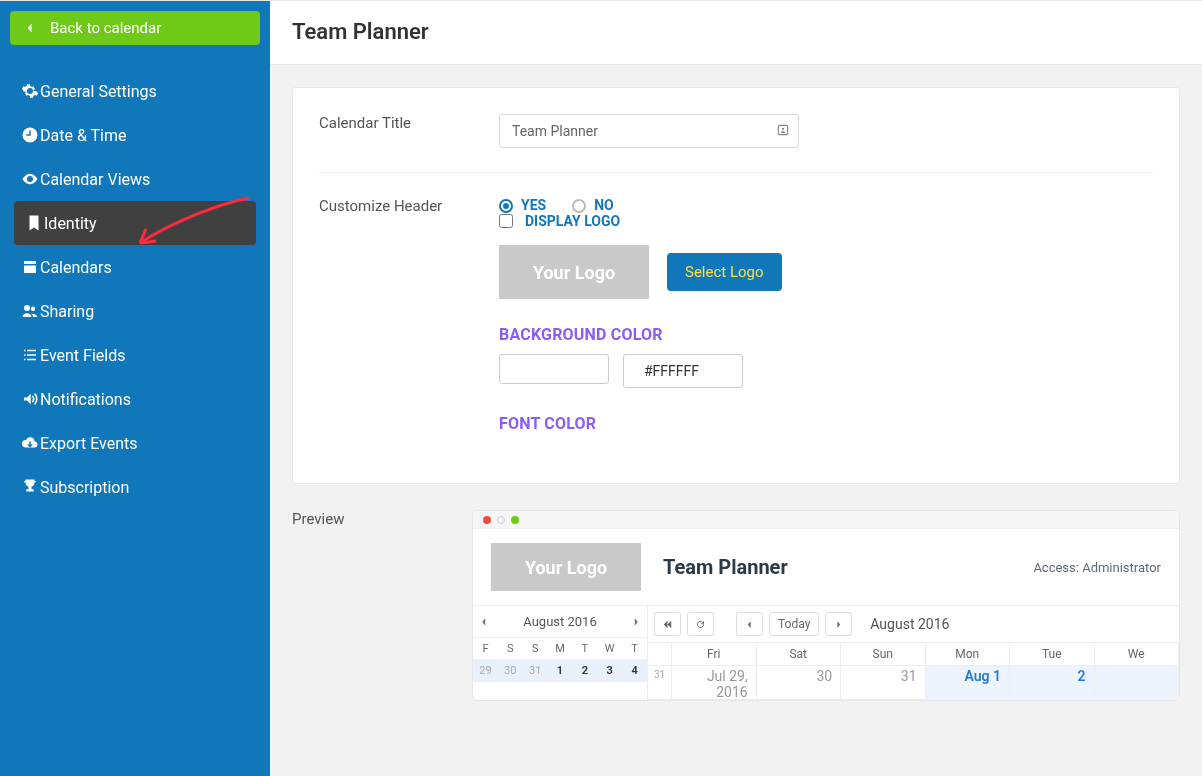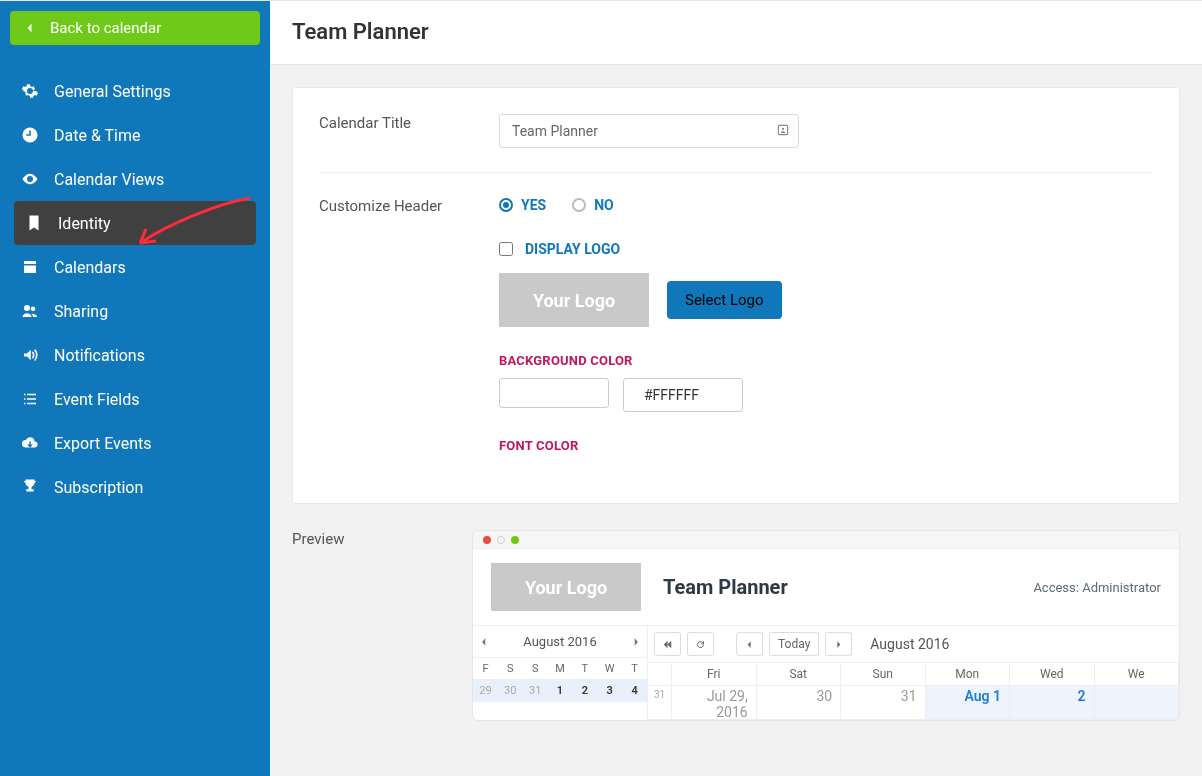--- a/index.html
+++ b/index.html
@@ -2,48 +2,48 @@
 <html><head>
 <meta charset="utf-8">
 <style>
   *{box-sizing:border-box;margin:0;padding:0;font-family:-apple-system,BlinkMacSystemFont,"Segoe UI",Roboto,Helvetica,Arial,sans-serif}
   body{background:#f2f2f2;color:#333;font-size:14px}
   .app{display:flex;min-height:776px;border-top:1px solid #e6e6e6}
   .sidebar{width:270px;background:#1177bb;color:#fff;display:flex;flex-direction:column}
   .back-btn{margin:10px;background:#6ec918;border:none;color:#fff;height:34px;border-radius:4px;display:flex;align-items:center;padding:0 14px;font-size:15px;gap:14px;cursor:pointer}
   .back-btn svg{width:12px;height:12px;fill:#fff}
   .nav{list-style:none;margin-top:14px;flex:1;position:relative}
-  .nav li{display:flex;align-items:center;gap:14px;padding:0 20px;height:44px;font-size:16px;cursor:pointer}
+  .nav li{display:flex;align-items:center;padding:0 20px;height:44px;font-size:16px;cursor:pointer}
   .nav li.active{background:#404040;border-radius:4px;margin:0 14px;padding:0 10px}
   .nav li .ic{width:20px;height:20px;display:flex;align-items:center;justify-content:center}
   .nav li .ic svg{width:18px;height:18px;fill:#fff}
   .annot-arrow{position:absolute;left:130px;top:124px;pointer-events:none}
   .main{flex:1;background:#f2f2f2}
   .page-title{background:#fff;padding:18px 22px 20px;font-size:22px;font-weight:600;color:#333;border-bottom:1px solid #e6e6e6}
   .content{padding:22px}
   .card{background:#fff;border:1px solid #e8e8e8;border-radius:3px;padding:26px 0;margin-bottom:26px}
   .row{display:flex;align-items:flex-start;padding:0 0 24px}
   .row+.row{border-top:1px solid #efefef;padding-top:24px}
   .lbl{width:180px;color:#555;font-size:15px}
   .ctrl{flex:1}
   .text-input{width:300px;height:34px;border:1px solid #d9d9d9;border-radius:3px;padding:0 30px 0 12px;font-size:14px;color:#666;position:relative}
   .input-wrap{position:relative;display:inline-block}
   .input-wrap svg{position:absolute;right:9px;top:9px;width:14px;height:14px;fill:#888}
   .radio-group{display:flex;gap:26px;align-items:center;font-weight:700;color:#1177bb}
-  .radio{display:flex;align-items:center;gap:8px;font-size:14px;cursor:pointer}
+  .radio{display:flex;align-items:flex-end;gap:8px;font-size:14px;cursor:pointer}
   .radio .dot{width:14px;height:14px;border:2px solid #1177bb;border-radius:50%;display:flex;align-items:center;justify-content:center}
   .radio .dot.on::after{content:"";width:6px;height:6px;background:#1177bb;border-radius:50%}
   .radio .dot.off{border-color:#bbb}
-  .check-row{margin-top:28px;display:flex;align-items:center;gap:12px;color:#1177bb;font-weight:700}
+  .check-row{display:flex;align-items:center;gap:12px;color:#1177bb;font-weight:700}
   .check-row input{width:14px;height:14px}
   .logo-row{display:flex;align-items:center;gap:18px;margin-top:16px}
   .logo-box{width:150px;height:54px;background:#c9c9c9;display:flex;align-items:center;justify-content:center;color:#fff;font-weight:700;font-size:18px}
-  .btn-primary{background:#1177bb;color:#000000;border:none;height:38px;padding:0 18px;border-radius:4px;font-size:15px;cursor:pointer}
+  .btn-primary{background:#1177bb;color:#fde047;border:none;height:38px;padding:0 18px;border-radius:4px;font-size:15px;cursor:pointer}
   .hint{color:#7d7d7d;margin-top:18px}
-  .field-title{color:#be185d;font-weight:700;margin-top:26px;font-size:13px;letter-spacing:.2px}
+  .field-title{color:#8b5cf6;font-weight:700;margin-top:26px;font-size:16px;letter-spacing:.2px}
   .swatch-row{display:flex;gap:14px;margin-top:10px}
   .swatch{width:110px;height:30px;border:1px solid #ccc;border-radius:3px}
   .hexbox{height:34px;border:1px solid #ccc;border-radius:3px;padding:0 20px;display:flex;align-items:center;min-width:120px}
   .swatch.dark{background:#2c3a46}
   .hexbox.dark{background:#2c3a46;color:#fff;border-color:#2c3a46}
   .preview-window{border:1px solid #e6e6e6;border-radius:6px;overflow:hidden;background:#fff}
   .win-chrome{height:18px;background:#f6f6f6;border-bottom:1px solid #eee;display:flex;align-items:center;gap:6px;padding-left:10px}
   .winc{width:8px;height:8px;border-radius:50%}
   .winc.r{background:#e74c3c}.winc.y{background:#f6f6f6;border:1px solid #ccc}.winc.g{background:#6ec918}
   .pv-head{display:flex;align-items:center;padding:14px 18px;gap:22px;border-bottom:1px solid #eee}
@@ -129,32 +129,32 @@
         <span class="ic">
             <svg viewBox="0 0 24 24">
               <path d="M8 12a4 4 0 100-8 4 4 0 000 8zm8 0a3 3 0 100-6 3 3 0 000 6zM2 20c0-3 3-5 6-5s6 2 6 5H2zm14 0c0-2-1-3.5-2.5-4.5 4 0 8 1.5 8 4.5h-5.5z"></path>
             </svg>
           </span>
         <span>Sharing</span>
       </li>
       <li>
         <span class="ic">
             <svg viewBox="0 0 24 24">
+              <path d="M4 5h2v2H4zm4 0h12v2H8zM4 11h2v2H4zm4 0h12v2H8zM4 17h2v2H4zm4 0h12v2H8z"></path>
+            </svg>
+          </span>
+        <span>Event Fields</span>
+      </li>
+      <li>
+        <span class="ic">
+            <svg viewBox="0 0 24 24">
               <path d="M4 10v4h4l5 5V5L8 10H4zm12-3a8 8 0 010 10l-1.5-1.5a6 6 0 000-7L16 7zm3-3a12 12 0 010 16l-1.5-1.5a10 10 0 000-13L19 4z"></path>
             </svg>
           </span>
         <span>Notifications</span>
-      </li>
-      <li>
-        <span class="ic">
-            <svg viewBox="0 0 24 24">
-              <path d="M4 5h2v2H4zm4 0h12v2H8zM4 11h2v2H4zm4 0h12v2H8zM4 17h2v2H4zm4 0h12v2H8z"></path>
-            </svg>
-          </span>
-        <span>Event Fields</span>
       </li>
       <li>
         <span class="ic">
             <svg viewBox="0 0 24 24">
               <path d="M18 10a6 6 0 00-11.5-2A5 5 0 006 18h12a4 4 0 000-8zm-7 0h2v4h3l-4 4-4-4h3v-4z"></path>
             </svg>
           </span>
         <span>Export Events</span>
       </li>
       <li>
@@ -291,21 +291,21 @@
                       </svg>
                     </button>
                   <span style="margin-left:12px;font-size:14px;color:#555">August 2016</span>
                 </div>
                 <div class="wk-head" id="wk-head">
                     <span style="flex: 0 0 24px;"></span>
                     <span>Fri</span>
                     <span>Sat</span>
                     <span>Sun</span>
                     <span>Mon</span>
-                    <span>Wed</span>
+                    <span>Tue</span>
                     <span>We</span>
                   </div>
                 <div class="wk-row">
                   <div class="small">31</div>
                   <div>
                       <span class="n">Jul 29, 2016</span>
                     </div>
                   <div>
                       <span class="n">30</span>
                     </div>

